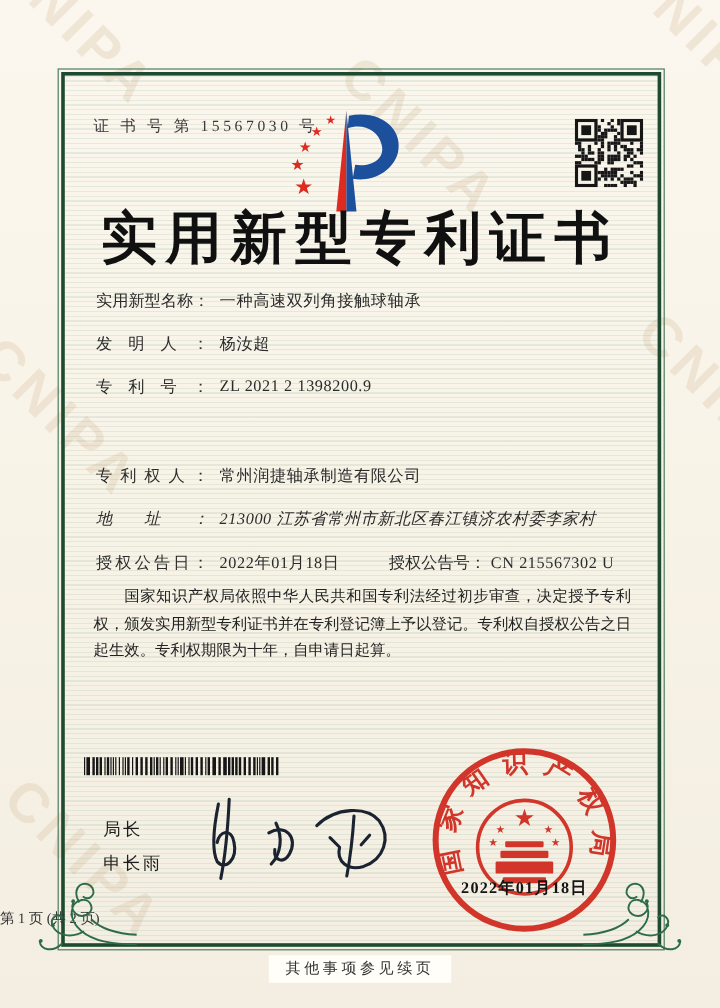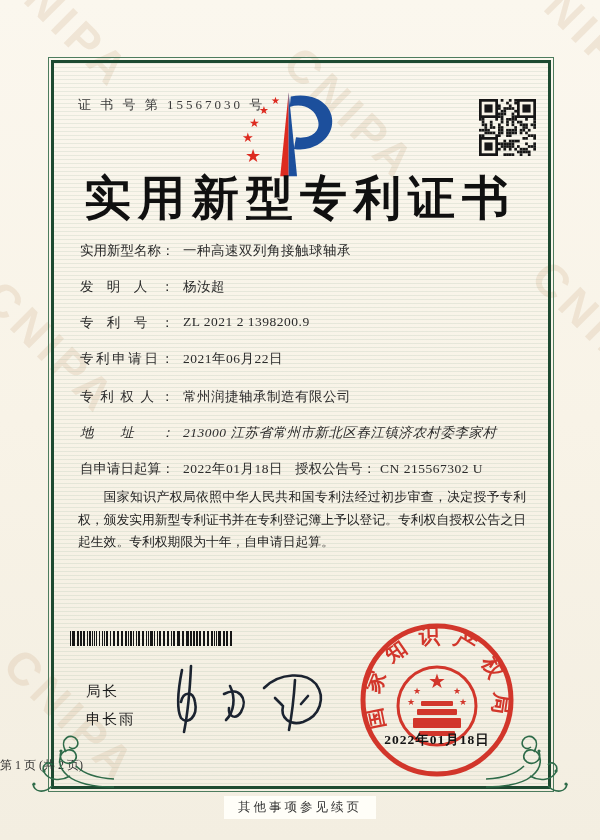--- a/index.html
+++ b/index.html
@@ -15,21 +15,21 @@
       background:repeating-linear-gradient(180deg,rgba(130,165,142,0.16) 0 1px,rgba(255,255,255,0) 1px 4px);}
   .cert-no{position:absolute;left:78px;top:96px;font-size:13px;letter-spacing:3px;color:#3a3a3a;}
   .logo{position:absolute;left:233px;top:88px;width:105px;height:92px;}
   .logo .star{position:absolute;color:#dd2b20;line-height:1;}
   .qr{position:absolute;left:479px;top:99px;width:57px;height:57px;}
   .title{position:absolute;left:0;right:0;top:167px;text-align:center;
       font-size:47px;font-weight:bold;letter-spacing:7px;color:#101010;}
   .field-row{position:absolute;left:80px;width:452px;font-size:13.5px;color:#2b2b2b;white-space:nowrap;}
   .f-label{display:inline-block;width:94px;text-align:justify;text-align-last:justify;vertical-align:top;}
   .f-value{margin-left:9px;letter-spacing:0.5px;}
-  .f-label2{display:inline-block;margin-left:12px;}
+  .f-label2{display:inline-block;margin-left:41px;}
   .legal{position:absolute;left:78px;top:486px;width:448px;font-size:12.8px;line-height:22.5px;
       color:#222;text-align:justify;}
   .legal p{margin:0;text-indent:2em;}
   .barcode{position:absolute;left:70px;top:631px;height:15px;display:flex;align-items:stretch;}
   .barcode div{background:#161616;}
   .director{position:absolute;left:86px;top:682px;font-size:14.5px;color:#1d1d1d;letter-spacing:2px;}
   .director div{margin-bottom:9px;}
   .signature{position:absolute;left:148px;top:656px;width:195px;height:82px;}
   .seal{position:absolute;left:358px;top:621px;width:158px;height:158px;opacity:0.92;}
   .seal-ring-text{font-size:21px;letter-spacing:12px;fill:#d0271c;font-weight:bold;
@@ -230,31 +230,28 @@
 
   <div class="field-row" style="top:278px;">
     <span class="f-label">发明人：</span><span class="f-value">杨汝超</span>
   </div>
   <div class="field-row" style="top:242px;">
     <span class="f-label">实用新型名称：</span><span class="f-value">一种高速双列角接触球轴承</span>
   </div>
   <div class="field-row" style="top:314px;">
     <span class="f-label">专利号：</span><span class="f-value">ZL 2021 2 1398200.9</span>
   </div>
-  <div class="field-row" style="top:350px;">
-    <span class="f-label">专利申请日：</span><span class="f-value">2021年06月22日</span>
-  </div>
   <div class="field-row" style="top:388px;">
     <span class="f-label">专利权人：</span><span class="f-value">常州润捷轴承制造有限公司</span>
   </div>
   <div class="field-row" style="top:424px;font-style:italic;">
     <span class="f-label">地址：</span><span class="f-value">213000 江苏省常州市新北区春江镇济农村委李家村</span>
   </div>
   <div class="field-row" style="top:460px;">
-    <span class="f-label">自申请日起算：</span><span class="f-value">2022年01月18日</span><span class="f-label2">授权公告号：</span><span class="f-value" style="margin-left:4px;font-family:Liberation Serif, serif;">CN 215567302 U</span>
+    <span class="f-label">授权公告日：</span><span class="f-value">2022年01月18日</span><span class="f-label2">授权公告号：</span><span class="f-value" style="margin-left:4px;font-family:Liberation Serif, serif;">CN 215567302 U</span>
   </div>
 
   <div class="legal">
     <p>国家知识产权局依照中华人民共和国专利法经过初步审查，决定授予专利权，颁发实用新型专利证书并在专利登记簿上予以登记。专利权自授权公告之日起生效。专利权期限为十年，自申请日起算。</p>
   </div>
 
   <div id="barcode" class="barcode">
       <div style="width: 1px; margin-right: 1px;"></div>
       <div style="width: 3px; margin-right: 2px;"></div>
       <div style="width: 2px; margin-right: 1px;"></div>

